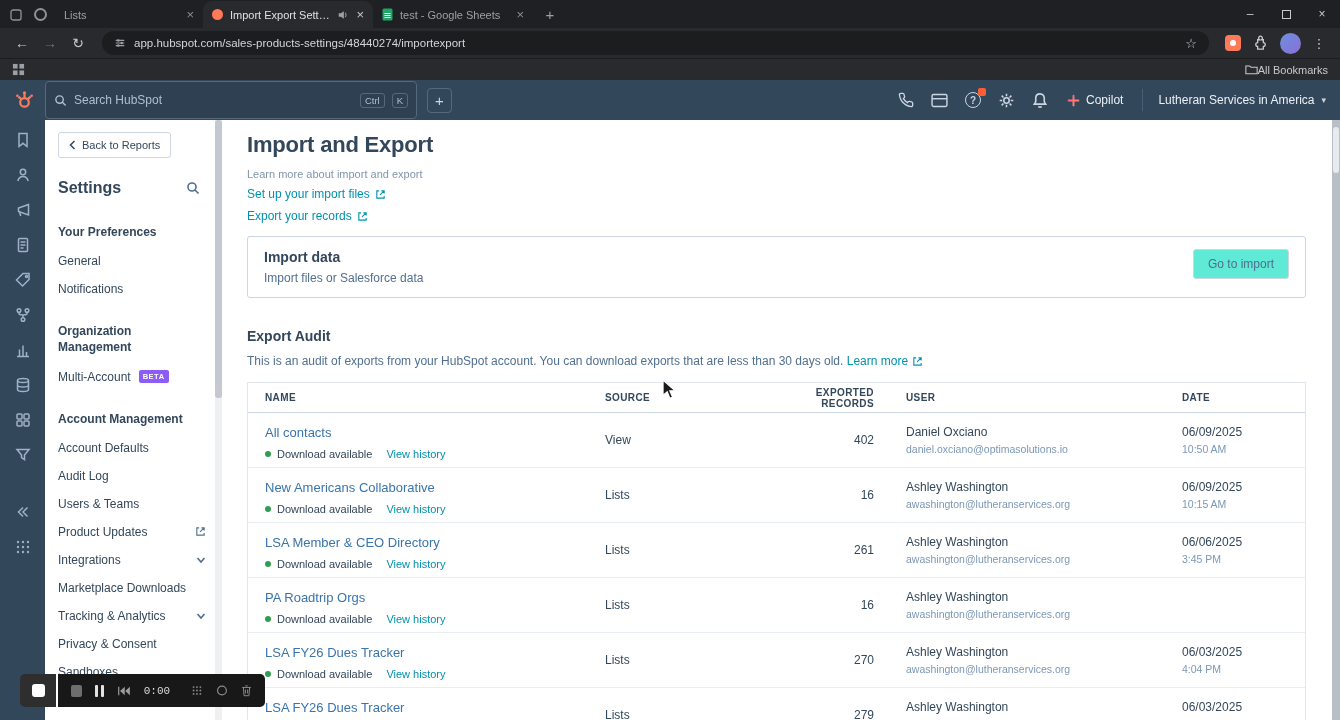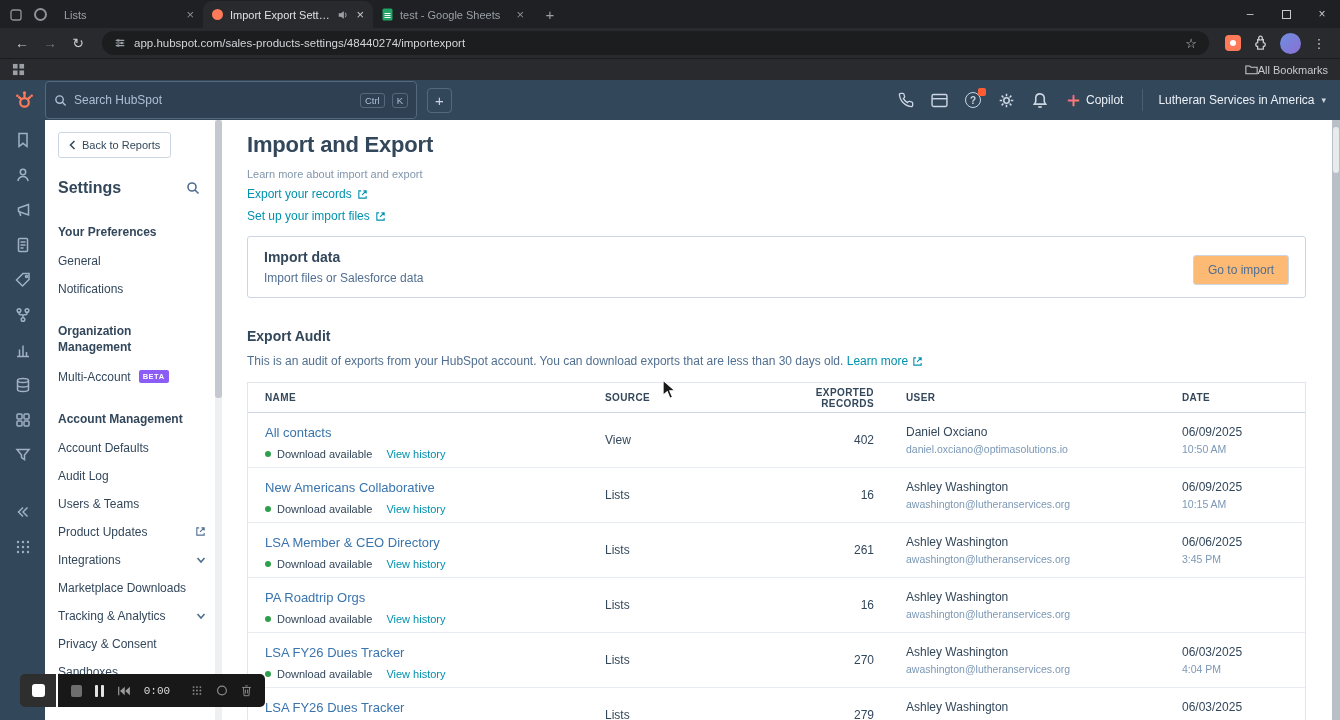--- a/index.html
+++ b/index.html
@@ -67,24 +67,24 @@
   .sb-section{margin-top:27px;font-size:12px;font-weight:700;color:#33475b;line-height:1.35;width:140px}
   .sb-item{display:flex;align-items:center;font-size:12px;color:#33475b;margin-top:14px;width:148px}
   .sb-item .trail{margin-left:auto;display:flex}
   .beta{background:#8b5cf6;color:#fff;font-size:7.5px;font-weight:700;letter-spacing:.5px;padding:2px 4px;border-radius:2px;margin-left:8px}
 
   .main{flex:1;position:relative;padding:12px 26px 0 25px;background:#fff;min-width:0}
   .page-title{font-size:22px;font-weight:600;color:#33475b;letter-spacing:-.2px}
   .subtitle{margin-top:10px;font-size:11px;color:#8296ac}
   .tl-link{display:inline-flex;align-items:center;gap:5px;font-size:12px;color:#0091ae;margin-top:7px}
   .tl-wrap{display:block}
-  .import-card{margin-top:12px;border:1px solid #cbd6e2;border-radius:3px;padding:12px 16px;display:flex;align-items:flex-end;justify-content:space-between}
+  .import-card{margin-top:12px;border:1px solid #cbd6e2;border-radius:3px;padding:12px 16px;display:flex;align-items:flex-start;justify-content:space-between}
   .ic-title{font-size:14px;font-weight:700;color:#33475b}
   .ic-desc{font-size:12px;color:#516f90;margin-top:6px}
-  .btn-secondary{background:#fdba74;border:1px solid #cbd6e2;border-radius:3px;color:#506e91;font-size:12px;padding:7px 14px}
+  .btn-secondary{background:#5eead4;border:1px solid #cbd6e2;border-radius:3px;color:#506e91;font-size:12px;padding:7px 14px}
   .section-title{margin-top:30px;font-size:14px;font-weight:700;color:#33475b}
   .section-desc{margin-top:10px;font-size:12px;color:#516f90}
   .inline-link{color:#0091ae;display:inline-flex;align-items:center;gap:4px}
 
   .tbl{margin-top:14px;border:1px solid #e1e6ec;border-bottom:none}
   .gridrow{display:grid;grid-template-columns:355px 168px 103px 285px 1fr;align-items:center}
   .thead{height:30px;border-bottom:1px solid #cbd6e2}
   .th{font-size:10px;font-weight:700;color:#33475b;letter-spacing:.4px}
   .th.c-name{padding-left:17px}
   .th.c-src{padding-left:2px}
@@ -432,27 +432,27 @@
 
       <div class="sb-scroll">
           <div class="sb-thumb"></div>
         </div>
     </div>
 
     <div class="main">
       <h1 class="page-title">Import and Export</h1>
       <div class="subtitle">Learn more about import and export</div>
       <span class="tl-wrap"><a class="tl-link">
-            <span>Export your records</span>
+            <span>Set up your import files</span>
             <svg width="11" height="11" viewBox="0 0 12 12">
               <path d="M4.5 2H2v8h8V7.5M7 2h3v3M10 2L5.5 6.5" fill="none" stroke="#0091ae" stroke-width="1.2"></path>
             </svg>
           </a></span>
       <span class="tl-wrap"><a class="tl-link">
-            <span>Set up your import files</span>
+            <span>Export your records</span>
             <svg width="11" height="11" viewBox="0 0 12 12">
               <path d="M4.5 2H2v8h8V7.5M7 2h3v3M10 2L5.5 6.5" fill="none" stroke="#0091ae" stroke-width="1.2"></path>
             </svg>
           </a></span>
 
       <div class="import-card">
         <div>
           <div class="ic-title">Import data</div>
           <div class="ic-desc">Import files or Salesforce data</div>
         </div>

